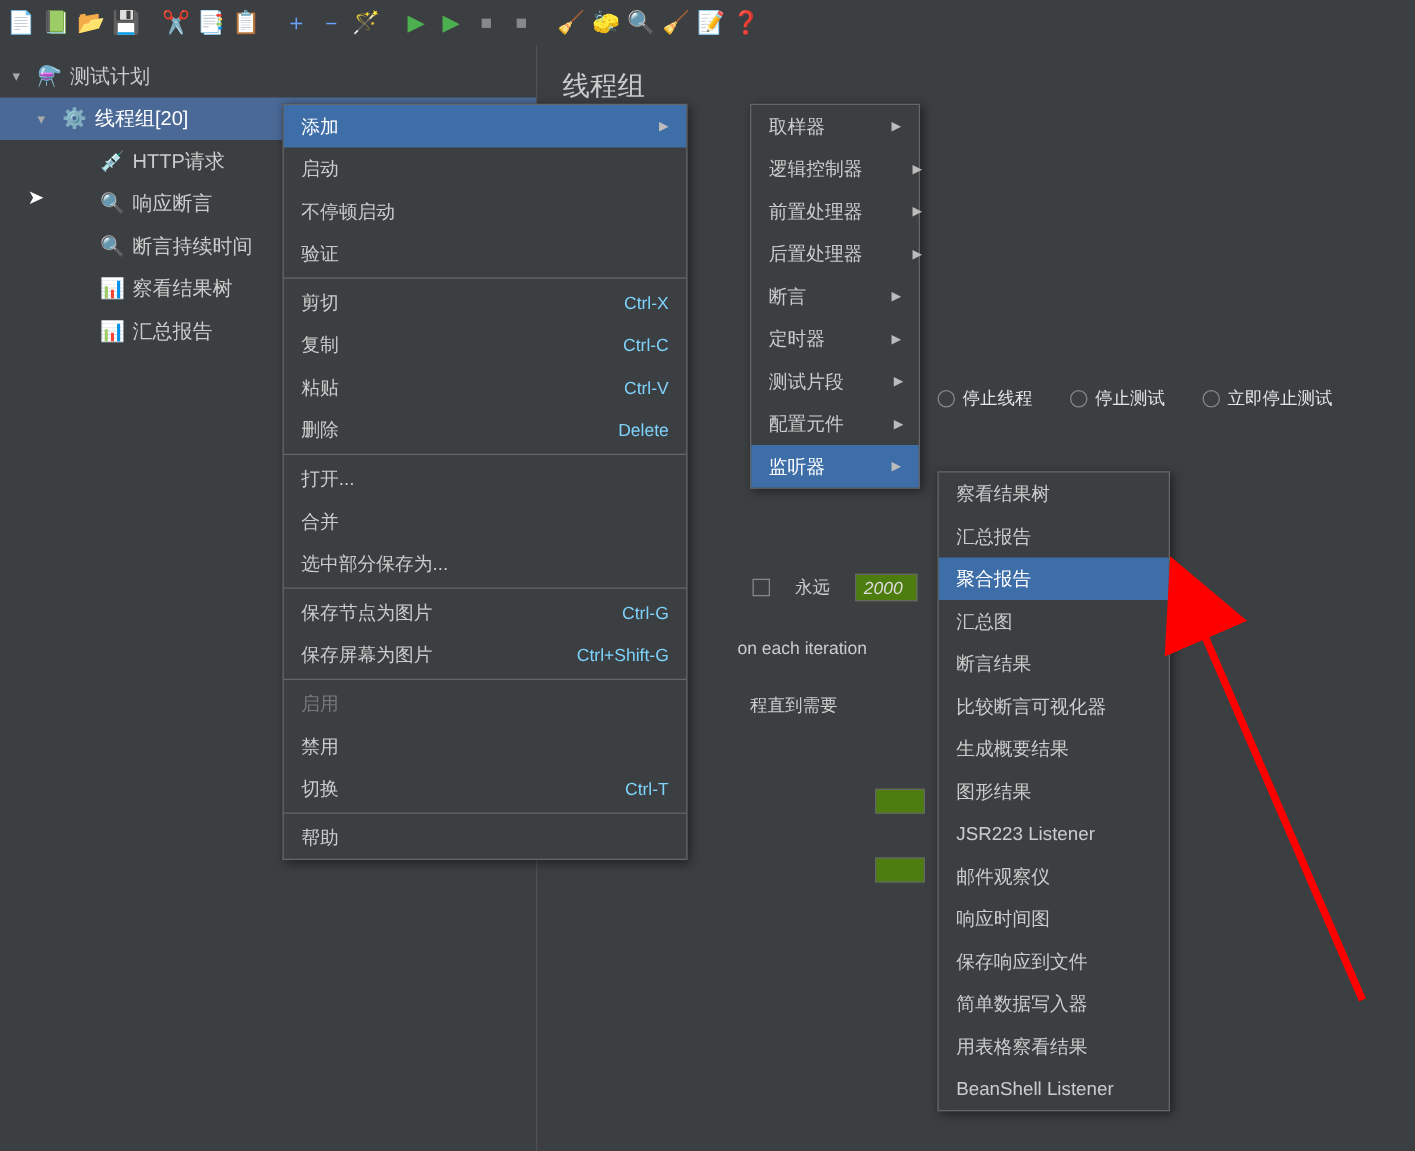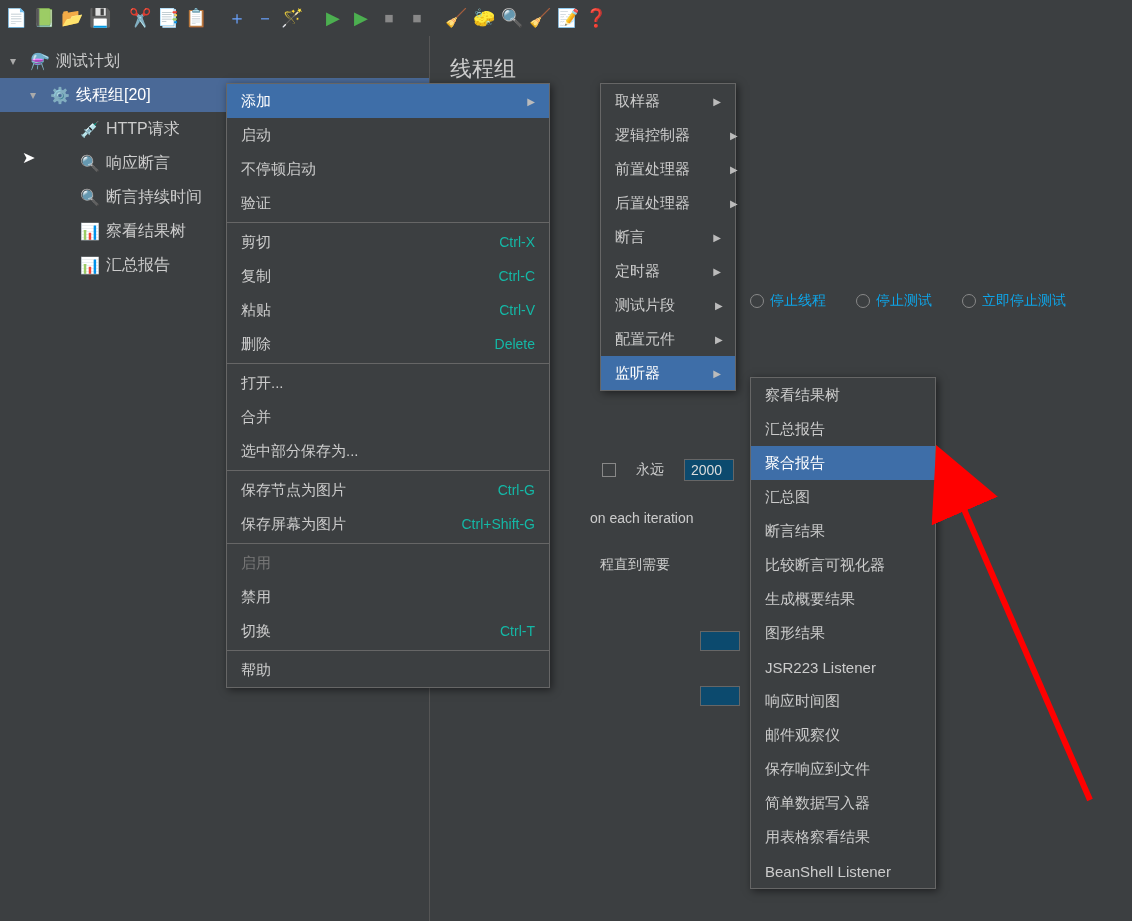--- a/index.html
+++ b/index.html
@@ -50,21 +50,21 @@
   .tree-row.selected { background: #4a6997; color: #fff; }
   .tree-toggle { color:#aaa; font-size:12px; width:14px; }
   .tree-icon { width:20px; text-align:center; }
   .right-panel {
     flex: 1;
     background: #3c3f41;
     padding: 18px 20px;
     position: relative;
   }
   .panel-title { font-size: 22px; color:#ccc; margin-bottom: 20px; }
-  .radio-row { display:flex; gap:30px; align-items:center; margin-top:43px; color:#0ea5e9; }
+  .radio-row { display:flex; gap:30px; align-items:center; margin-top:61px; color:#e5e5e5; }
   .radio { display:flex; align-items:center; gap:6px; }
   .radio-circle { width:14px; height:14px; border:1px solid #888; border-radius:50%; }
   .cursor {
     position: absolute;
     left: 22px; top: 148px;
     width: 0; height: 0;
     color: #fff;
     font-size: 16px;
   }
   
@@ -83,27 +83,27 @@
     align-items: center;
     padding: 6px 14px;
     height: 34px;
     white-space: nowrap;
     gap: 40px;
   }
   .menu-item.highlight { background: #3e6ea8; color: #fff; }
   .menu-item.disabled { color: #777; }
   .menu-sep { height:1px; background:#666; margin:2px 0; }
   .menu-arrow { font-size:10px; color:#bbb; }
-  .menu-shortcut { color:#14b8a6; font-size:14px; }
+  .menu-shortcut { color:#7dd3fc; font-size:14px; }
   #menu1 { left: 226px; top: 83px; width: 324px; }
   #menu2 { left: 600px; top: 83px; width: 136px; }
   #menu3 { left: 750px; top: 377px; width: 186px; }
   
   .bg-text { position:absolute; color:#ccc; }
-  .input-box { background:#0c4a6e; border:1px solid #666; color:#ddd; padding:2px 6px; }
+  .input-box { background:#4d7c0f; border:1px solid #666; color:#ddd; padding:2px 6px;font-style:italic; }
   .checkbox-box { width:14px; height:14px; border:1px solid #888; display:inline-block; }
   
   .arrow-svg { position:absolute; left:0; top:0; pointer-events:none; z-index:200; }
 </style>
 </head>
 <body>
 
 <div class="toolbar">
   <div class="tb-icon">📄</div>
   <div class="tb-icon">📗</div>
@@ -326,24 +326,24 @@
     <div class="menu-item">
       <span>生成概要结果</span>
     </div>
     <div class="menu-item">
       <span>图形结果</span>
     </div>
     <div class="menu-item">
       <span>JSR223 Listener</span>
     </div>
     <div class="menu-item">
+      <span>邮件观察仪</span>
+    </div>
+    <div class="menu-item">
       <span>响应时间图</span>
-    </div>
-    <div class="menu-item">
-      <span>邮件观察仪</span>
     </div>
     <div class="menu-item">
       <span>保存响应到文件</span>
     </div>
     <div class="menu-item">
       <span>简单数据写入器</span>
     </div>
     <div class="menu-item">
       <span>用表格察看结果</span>
     </div>

